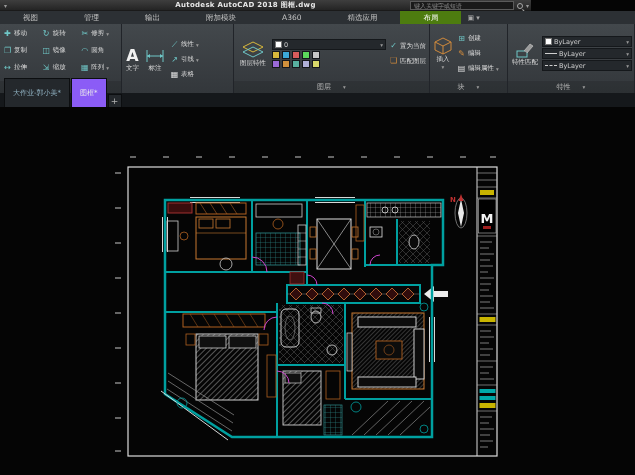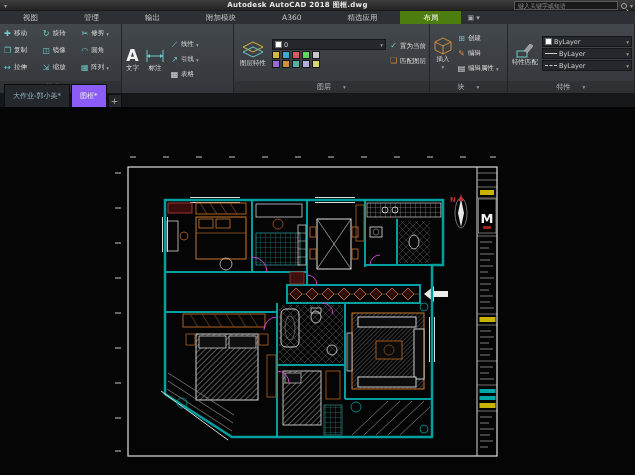--- a/index.html
+++ b/index.html
@@ -1,20 +1,20 @@
 <!DOCTYPE html>
 <html><head>
 <meta charset="utf-8">
 <style>
   *{box-sizing:border-box;margin:0;padding:0}
   html,body{width:635px;height:475px;overflow:hidden}
   body{font-family:"DejaVu Sans","Liberation Sans",sans-serif;background:#050505;position:relative;color:#d0d0d0}
 
   
-  .titlebar{position:absolute;top:0;left:0;width:635px;height:11px;
+  .titlebar{position:absolute;top:0;left:0;width:531px;height:11px;
     background:linear-gradient(#3e3e3e,#242424);border-bottom:1px solid #1a1a1a;
     display:flex;align-items:center;font-size:7px;color:#cfcfcf}
   .qa-arrow{font-size:6px;color:#9a9a9a;padding:0 4px}
   .title-center{position:absolute;left:120px;right:160px;text-align:center;
     font-weight:bold;color:#e8e8e8;letter-spacing:.3px;white-space:nowrap;overflow:hidden}
   .search-wrap{position:absolute;right:2px;top:1px;height:9px;display:flex;align-items:center;gap:3px}
   .search-box{width:104px;height:9px;background:#191919;border:1px solid #5a5a5a;
     color:#bdbdbd;font-size:6px;padding:0 3px;outline:none;font-family:inherit}
   .search-box::placeholder{color:#8a8a8a}
   .mag{width:6px;height:6px;border:1px solid #a8a8a8;border-radius:50%;position:relative;display:inline-block}
@@ -55,21 +55,21 @@
   .combo .carrow{margin-left:auto;font-size:5.5px;color:#9a9a9a}
   .swatch{width:7px;height:7px;background:#fff;border:1px solid #777;flex:none}
   .lineglyph{width:12px;height:0;border-top:1px solid #cfcfcf;flex:none}
 
   .tool-ico{width:8px;height:8px;border:1px solid #14161a;display:inline-block;flex:none}
   .tool-row{display:flex;gap:2px;align-items:center}
 
   
   .filetabs{position:absolute;top:93px;left:0;width:635px;height:14px;background:#15181b;
     display:flex;align-items:flex-end;gap:1px;padding-left:4px}
-  .ftab{height:23px;display:flex;align-items:center;padding:0 8px;font-size:7px;
+  .ftab{height:29px;display:flex;align-items:center;padding:0 8px;font-size:7px;
     background:#24282c;color:#8fb0c0;border:1px solid #0c0e10;border-bottom:none}
   .ftab.active{background:#8b5cf6;color:#ececec}
   .ftab-new{height:13px;width:14px;display:flex;align-items:center;justify-content:center;
     font-size:9px;background:#24282c;color:#b0b0b0;border:1px solid #0c0e10;border-bottom:none}
 
   
   .canvas{position:absolute;top:107px;left:0;width:635px;height:368px;background:#050505}
   svg{display:block}
 </style>
 </head>

